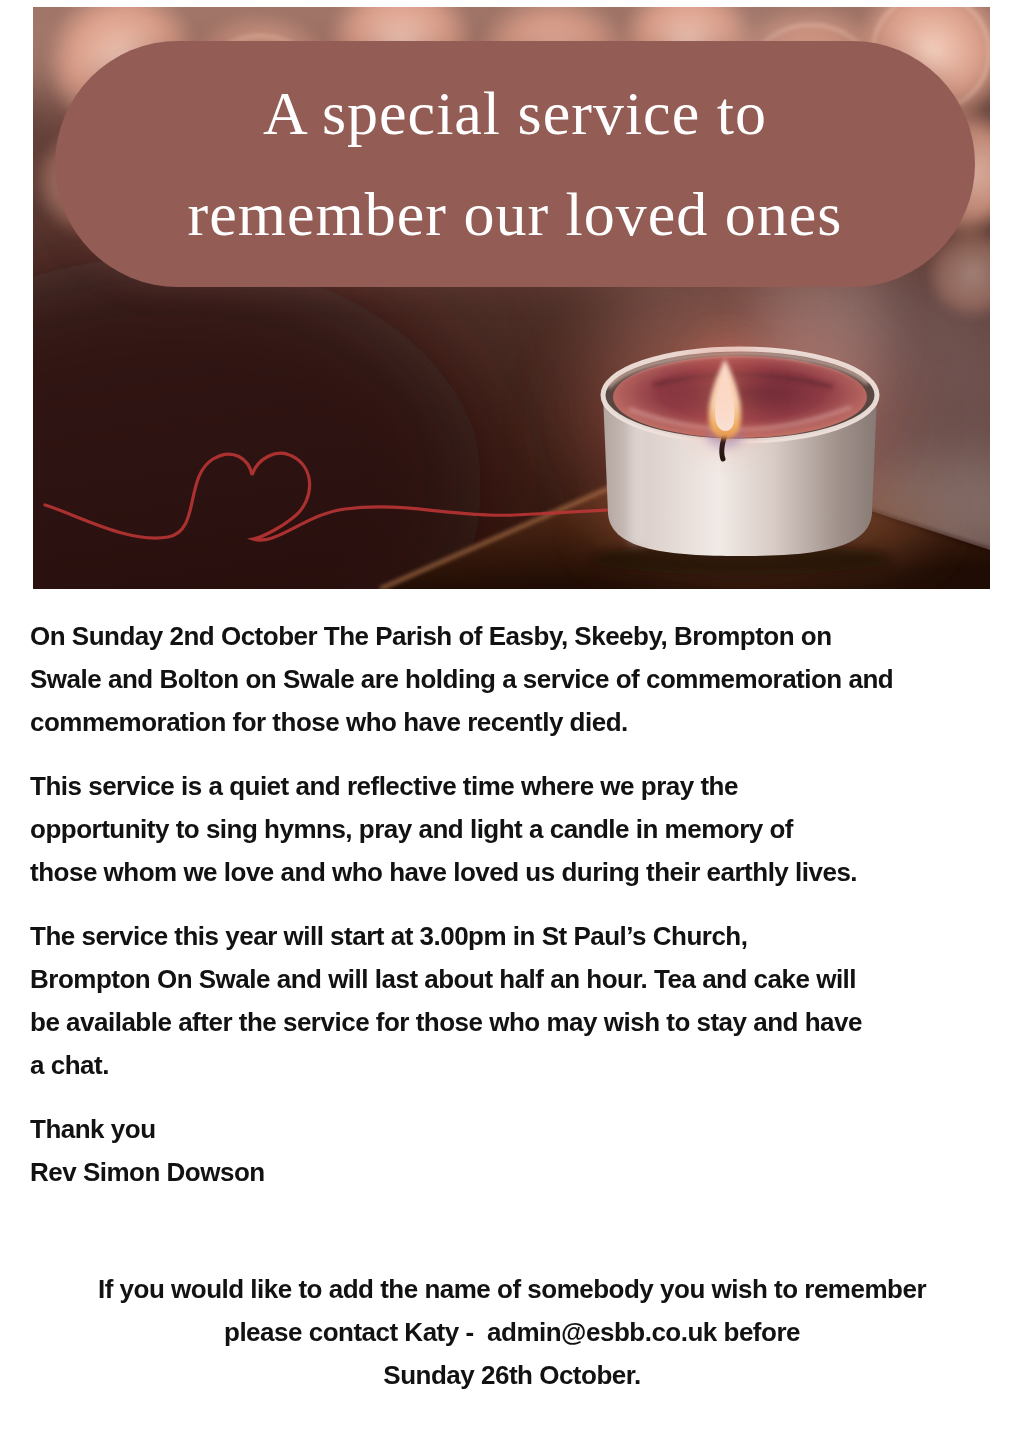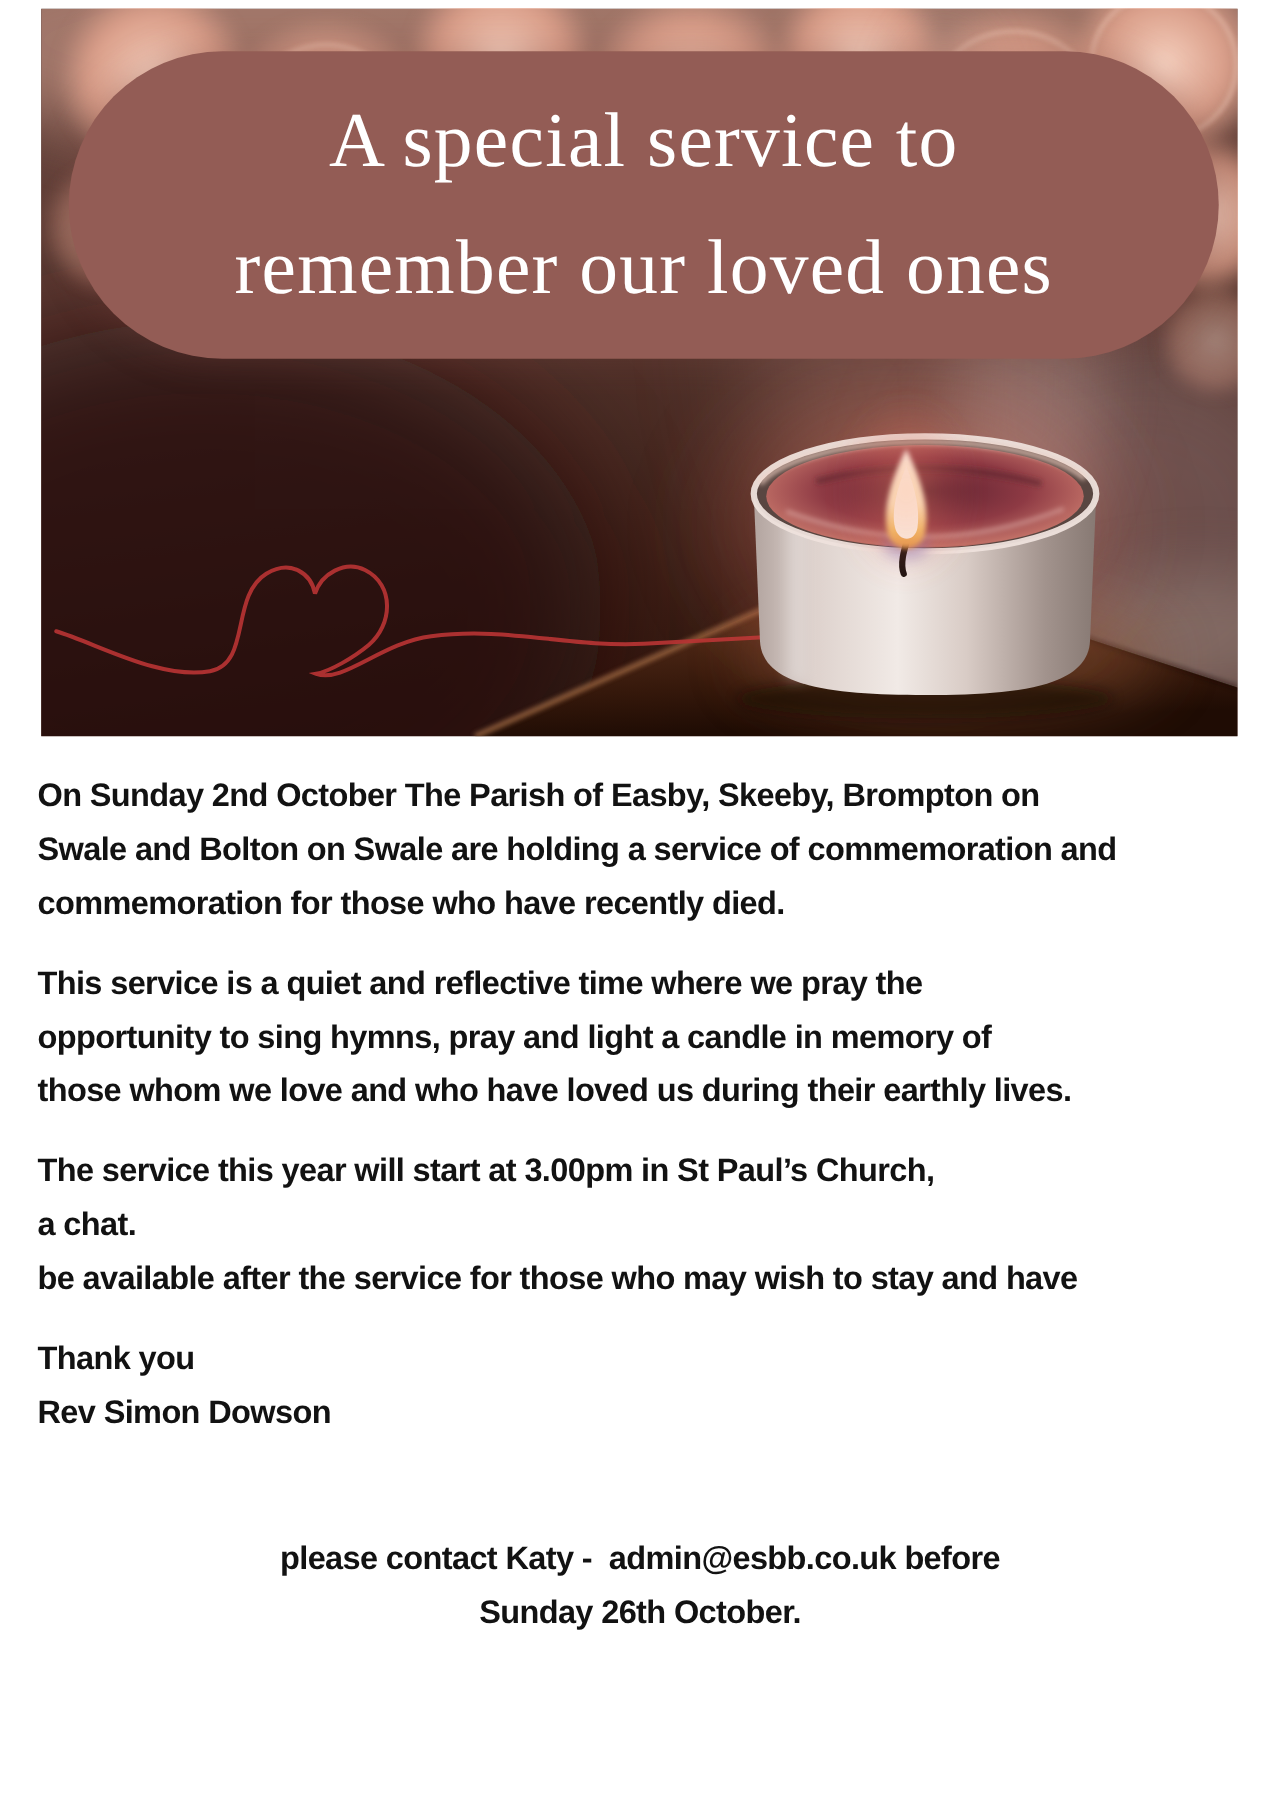--- a/index.html
+++ b/index.html
@@ -210,28 +210,30 @@
     </p>
 
     <p class="para">
       <span class="bline" style="display:block">This service is a quiet and reflective time where we pray the</span>
       <span class="bline" style="display:block">opportunity to sing hymns, pray and light a candle in memory of</span>
       <span class="bline" style="display:block">those whom we love and who have loved us during their earthly lives.</span>
     </p>
 
     <p class="para">
       <span class="bline" style="display:block">The service this year will start at 3.00pm in St Paul’s Church,</span>
+      <span class="bline" style="display:block">Brompton On Swale and will last about half an hour. Tea and cake will</span>
+      <span class="bline" style="display:block">be available after the service for those who may wish to stay and have</span>
       <span class="bline" style="display:block">a chat.</span>
-      <span class="bline" style="display:block">be available after the service for those who may wish to stay and have</span>
     </p>
 
     <div class="signoff">
       <span class="bline" style="display:block">Thank you</span>
       <span class="bline" style="display:block">Rev Simon Dowson</span>
     </div>
 
     <div class="closing">
+      <span class="bline" style="display:block">If you would like to add the name of somebody you wish to remember</span>
       <span class="bline" style="display:block">please contact Katy -  admin@esbb.co.uk before</span>
       <span class="bline" style="display:block">Sunday 26th October.</span>
     </div>
 
   </div>
 </div>
 
 </body></html>

